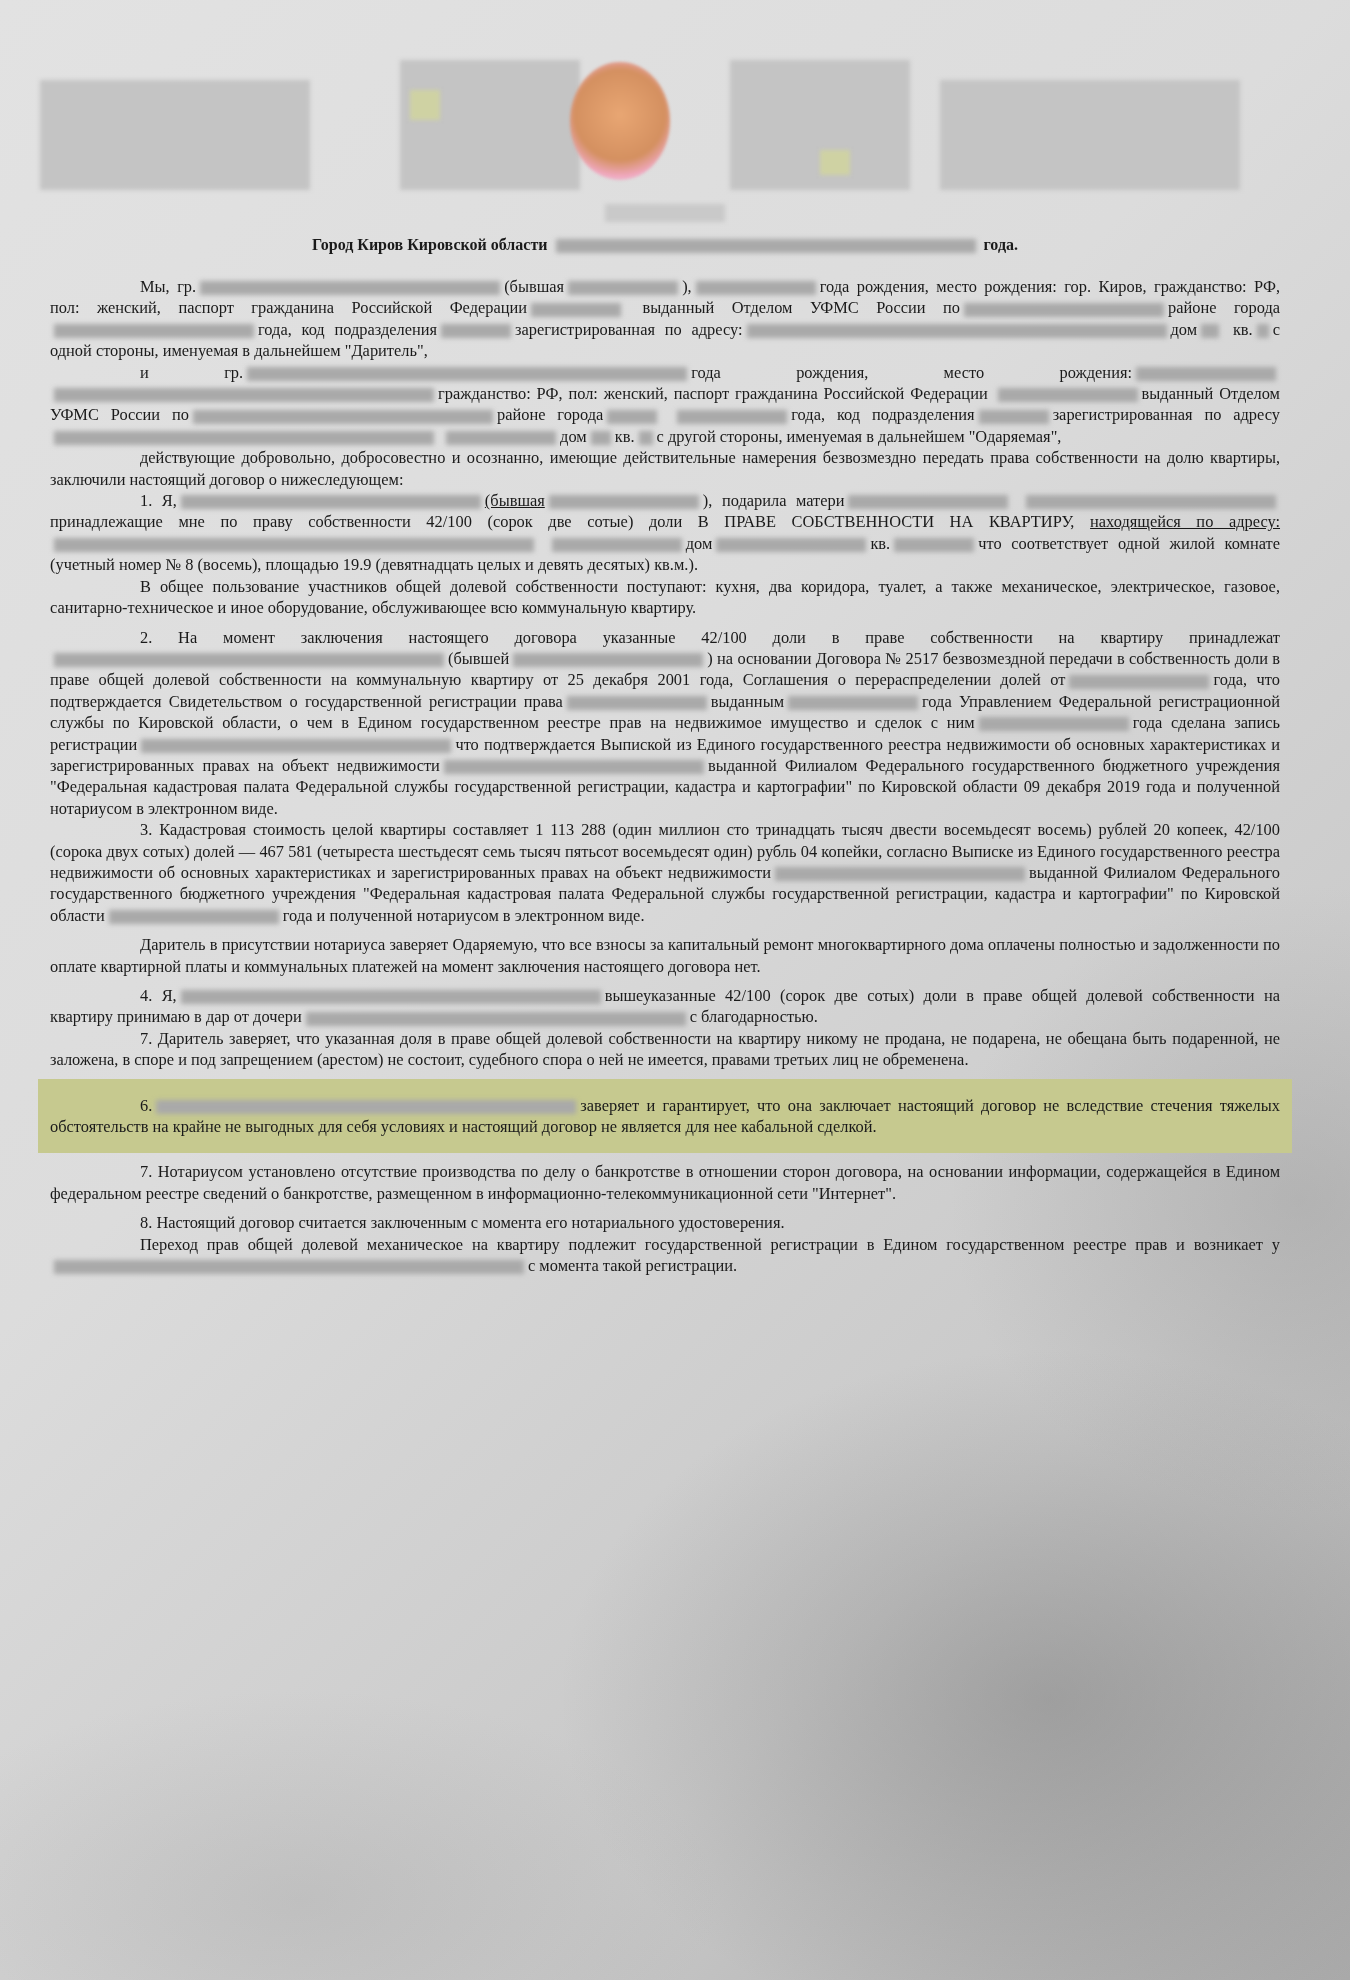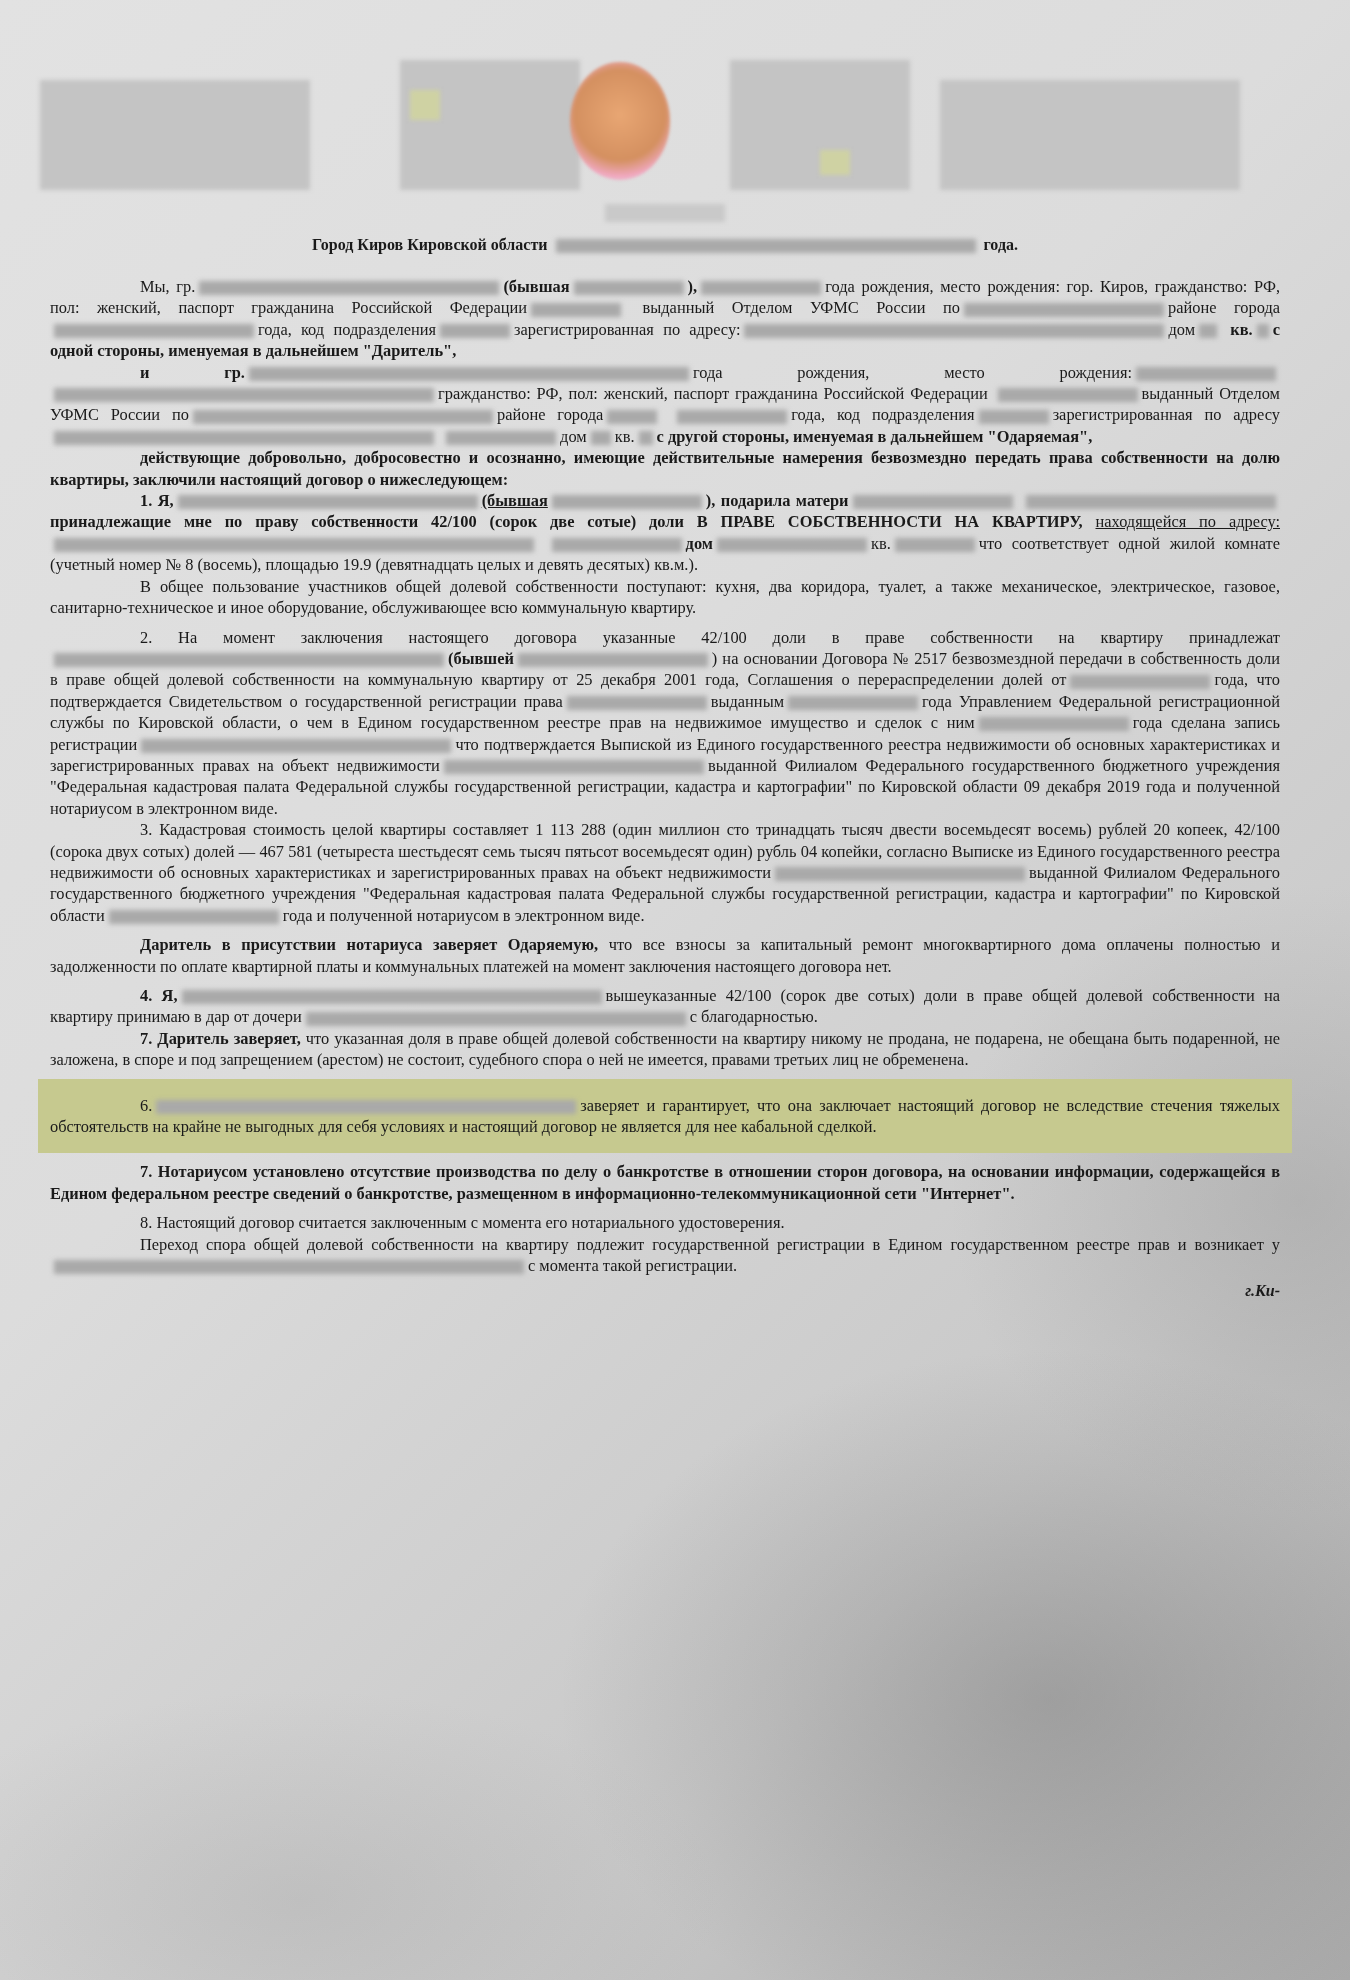--- a/index.html
+++ b/index.html
@@ -37,21 +37,21 @@
     text-align:center; margin:4px 0 0 0; height:22px;
   }
   .regnum span { display:inline-block; width:120px; height:18px; background:#c9c9c9; filter:blur(2px); }
   .city {
     text-align:center; font-weight:bold; font-size:16px; margin:10px 0 22px 0;
   }
   p {
     margin:0; font-size:16.4px; line-height:21.4px; text-align:justify;
     text-indent:90px;
   }
-  .b { font-weight:bold; }
+  .b { font-weight:normal; }
   .u { text-decoration:underline; }
   .blur {
     display:inline-block; height:14px; vertical-align:middle;
     background:#a9a9a9; filter:blur(2.5px); margin:0 4px;
   }
   .hl { background:#c6c98f; margin:0 -12px; padding:16px 12px; }
   .sig { text-align:right; font-style:italic; font-weight:bold; font-size:16px; margin-top:6px; }
   .gap { height:8px; }
 </style>
 </head>
@@ -120,15 +120,14 @@
 
   <div class="gap"></div>
   <div class="hl">
     <p><span>6.</span><span class="blur" style="width:420px;"></span><span>заверяет и гарантирует, что она заключает настоящий договор не вследствие стечения тяжелых обстоятельств на крайне не выгодных для себя условиях и настоящий договор не является для нее кабальной сделкой.</span></p>
   </div>
 
   <div class="gap"></div>
   <p class="b">7. Нотариусом установлено отсутствие производства по делу о банкротстве в отношении сторон договора, на основании информации, содержащейся в Едином федеральном реестре сведений о банкротстве, размещенном в информационно-телекоммуникационной сети "Интернет".</p>
   <div class="gap"></div>
   <p>8. Настоящий договор считается заключенным с момента его нотариального удостоверения.</p>
-  <p><span>Переход спора общей долевой собственности на квартиру подлежит государственной регистрации в Едином государственном реестре прав и возникает у</span><span class="blur" style="width:470px;"></span><span>с момента такой регистрации.</span></p>
-  <div class="sig">г.Ки-</div>
+  <p><span>Переход прав общей долевой механическое на квартиру подлежит государственной регистрации в Едином государственном реестре прав и возникает у</span><span class="blur" style="width:470px;"></span><span>с момента такой регистрации.</span></p>
 </div>
 
 </body></html>

